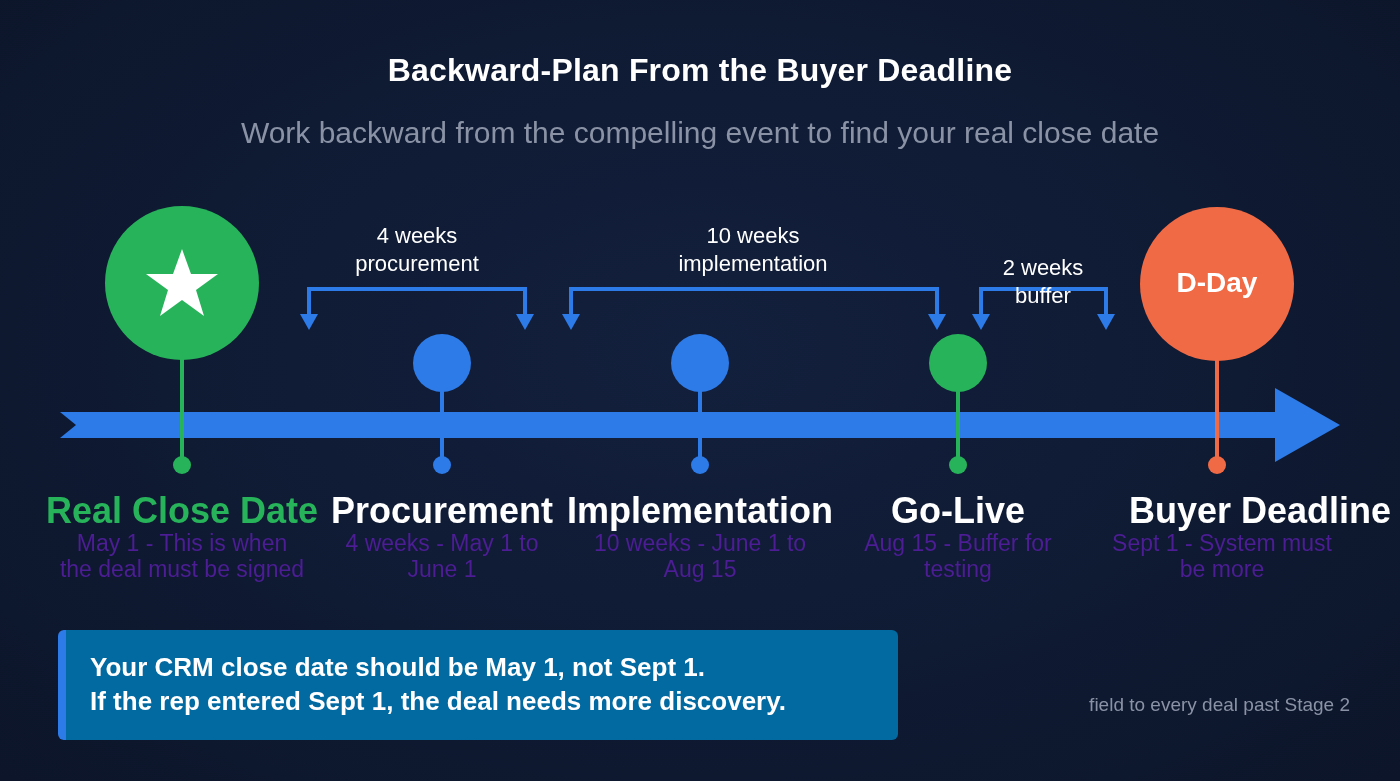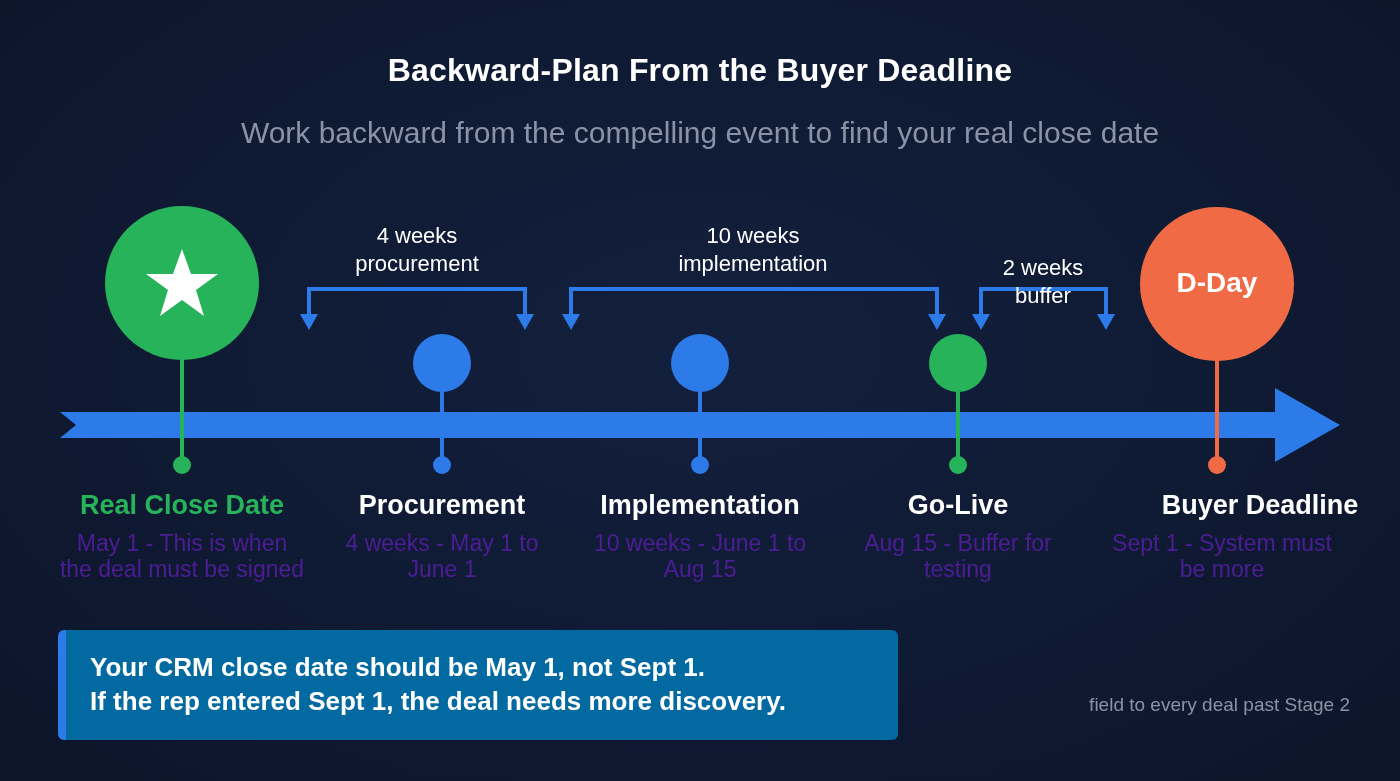--- a/index.html
+++ b/index.html
@@ -22,21 +22,21 @@
     svg.timeline { position: absolute; left: 0; top: 0; }
     .span-label {
       position: absolute; text-align: center; font-size: 22px; color: #ffffff;
       line-height: 28px; width: 260px;
     }
     .circle-label {
       position: absolute; font-weight: bold; color: #ffffff; text-align: center;
     }
     .ms-title {
       position: absolute; width: 280px; text-align: center;
-      font-size: 27px; font-weight: bold; color: #ffffff; top: 490px;
+      font-size: 36px; font-weight: bold; color: #ffffff; top: 490px;
     }
     .ms-desc {
       position: absolute; width: 280px; text-align: center;
       font-size: 23px; color: #4c1d95; top: 530px; line-height: 26px;
     }
     .callout {
       position: absolute; left: 58px; top: 630px; width: 840px; height: 110px;
       background: #0369a1; border-radius: 6px; box-sizing: border-box;
       border-left: 8px solid #2d7be8; padding: 20px 0 0 24px;
     }

